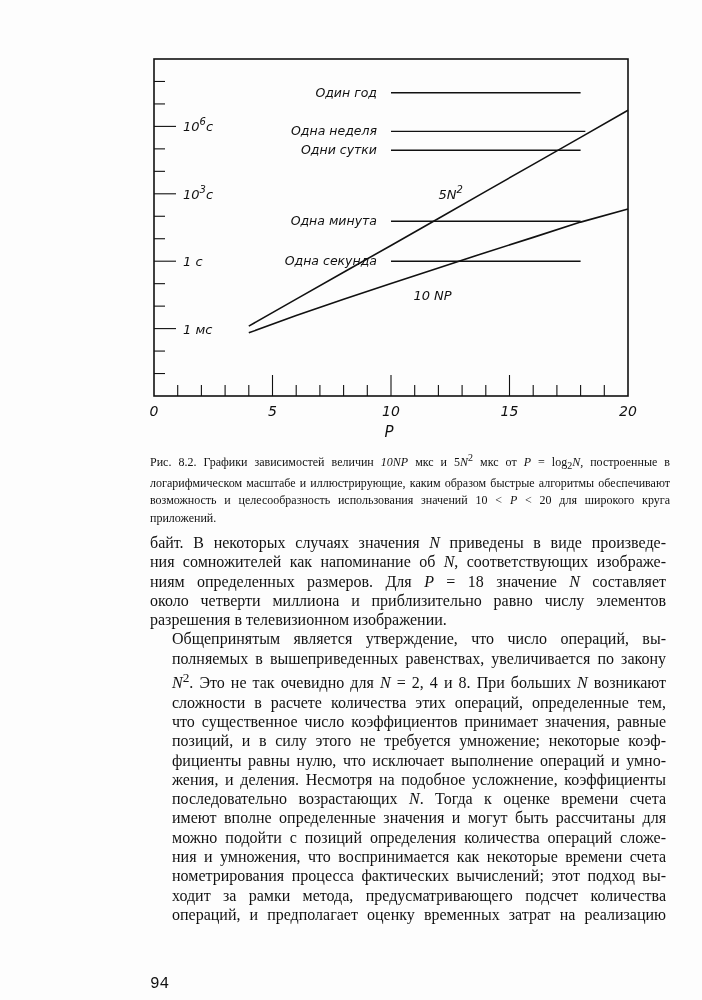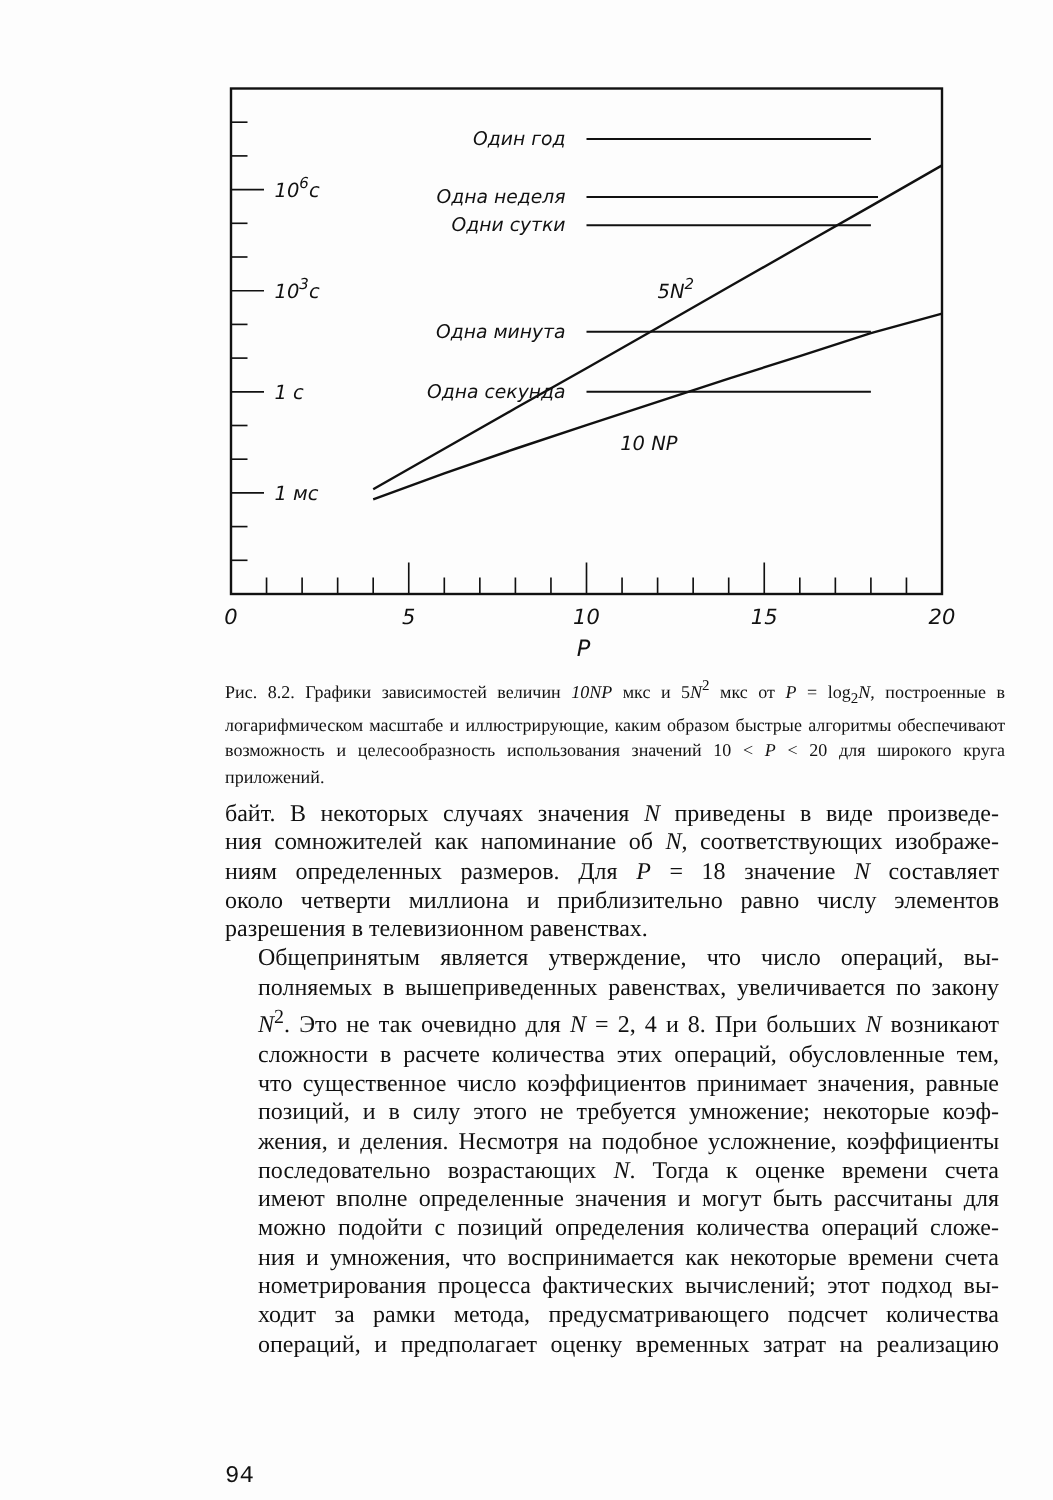--- a/index.html
+++ b/index.html
@@ -105,29 +105,30 @@
 </svg>
 
 <div class="caption"><span>Рис. 8.2. Графики зависимостей величин </span><i>10NP</i><span> мкс и 5</span><i>N</i><sup>2</sup><span> мкс от </span><i>P</i><span> = log</span><sub>2</sub><i>N</i><span>, построенные в логарифмическом масштабе и иллюстрирующие, каким образом быстрые алгоритмы обеспечивают возможность и целесообразность использования значений 10 &lt; </span><i>P</i><span> &lt; 20 для широкого круга приложений.</span></div>
 
 <div class="body-text">
   <p id="para-0">
       <span class="line">байт. В некоторых случаях значения <i>N</i> приведены в виде произведе-</span>
       <span class="line">ния сомножителей как напоминание об <i>N</i>, соответствующих изображе-</span>
       <span class="line">ниям определенных размеров. Для <i>P</i> = 18 значение <i>N</i> составляет</span>
       <span class="line">около четверти миллиона и приблизительно равно числу элементов</span>
-      <span class="line last">разрешения в телевизионном равенствах.</span>
+      <span class="line last">разрешения в телевизионном изображении.</span>
     </p>
   <p id="para-1" class="indent">
       <span class="line">Общепринятым является утверждение, что число операций, вы-</span>
       <span class="line">полняемых в вышеприведенных равенствах, увеличивается по закону</span>
       <span class="line"><i>N</i><sup>2</sup>. Это не так очевидно для <i>N</i> = 2, 4 и 8. При больших <i>N</i> возникают</span>
-      <span class="line">сложности в расчете количества этих операций, обусловленные тем,</span>
+      <span class="line">сложности в расчете количества этих операций, определенные тем,</span>
       <span class="line">что существенное число коэффициентов принимает значения, равные</span>
       <span class="line">позиций, и в силу этого не требуется умножение; некоторые коэф-</span>
+      <span class="line">фициенты равны нулю, что исключает выполнение операций и умно-</span>
       <span class="line">жения, и деления. Несмотря на подобное усложнение, коэффициенты</span>
       <span class="line">последовательно возрастающих <i>N</i>. Тогда к оценке времени счета</span>
       <span class="line">имеют вполне определенные значения и могут быть рассчитаны для</span>
       <span class="line">можно подойти с позиций определения количества операций сложе-</span>
       <span class="line">ния и умножения, что воспринимается как некоторые времени счета</span>
       <span class="line">нометрирования процесса фактических вычислений; этот подход вы-</span>
       <span class="line">ходит за рамки метода, предусматривающего подсчет количества</span>
       <span class="line">операций, и предполагает оценку временных затрат на реализацию</span>
     </p>
 </div>

